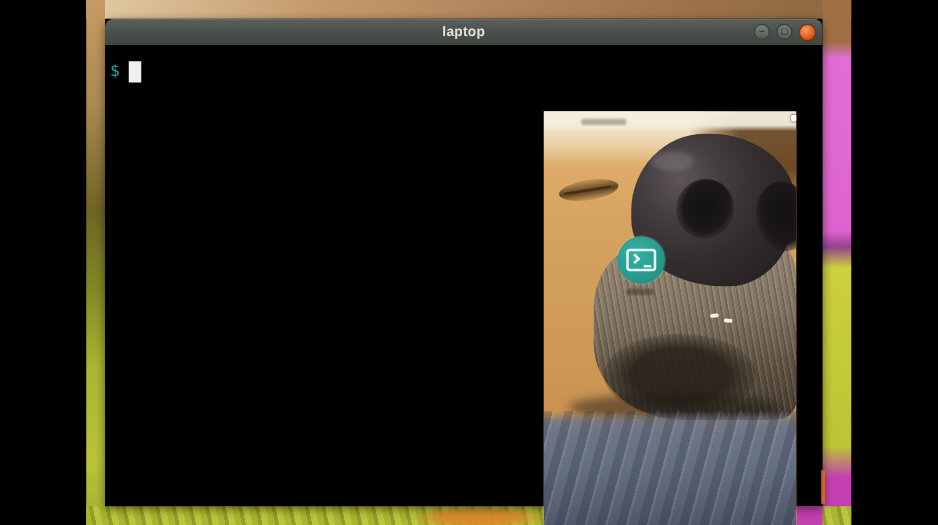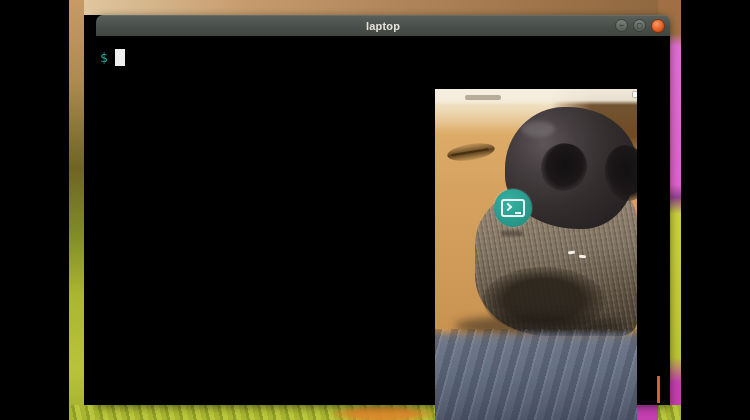--- a/index.html
+++ b/index.html
@@ -15,21 +15,21 @@
   .wp-right{left:658px;top:0;width:23px;height:420px;
     background:linear-gradient(#a07044 0%,#a07044 8%,#e06ed4 11%,#df63cf 44%,#93428e 47%,#cbd13c 51%,#bcc534 85%,#c43fb0 91%,#c43fb0 100%);}
   .wp-bottom{left:69px;top:405px;width:612px;height:15px;
     background:repeating-linear-gradient(78deg,#a9b430 0 5px,#8f9e26 5px 8px,#bac63c 8px 13px);}
   .wp-orange-patch{left:330px;top:405px;width:105px;height:15px;
     background:radial-gradient(ellipse at 50% 60%,rgba(217,138,43,.95) 0 40%,rgba(217,138,43,0) 75%);}
   .wp-magenta-patch{left:637px;top:405px;width:21px;height:15px;background:#c43fb0;}
   .wp-orange-sliver{left:657px;top:376px;width:3px;height:27px;background:#d2622c;z-index:25;}
 
   
-  .terminal{position:absolute;left:96px;top:15px;width:574px;height:390px;z-index:10;
+  .terminal{position:absolute;left:84px;top:15px;width:574px;height:390px;z-index:10;
     border-radius:7px 7px 0 0;overflow:hidden;box-shadow:0 2px 8px rgba(0,0,0,.5);}
   .titlebar{position:relative;height:21px;
     background:linear-gradient(#5a615c,#474e49 60%,#40463f);
     border-bottom:1px solid #2e3330;box-shadow:inset 0 1px 0 rgba(255,255,255,.08);
     display:flex;align-items:center;justify-content:center;}
   .title-text{font-size:11px;font-weight:bold;color:#e6e2da;letter-spacing:.2px;}
   .controls{position:absolute;right:5px;top:0;height:21px;display:flex;align-items:center;gap:5px;}
   .wbtn{width:13px;height:13px;border-radius:50%;display:flex;align-items:center;justify-content:center;
     font-size:9px;line-height:9px;color:#23272a;box-sizing:border-box;padding:0;}
   .wbtn-plain{background:linear-gradient(#7a807a,#565c56);border:1px solid #3a3f3b;}

